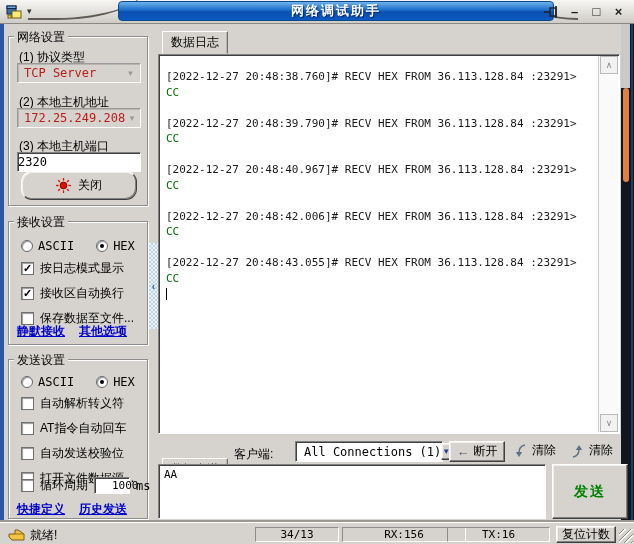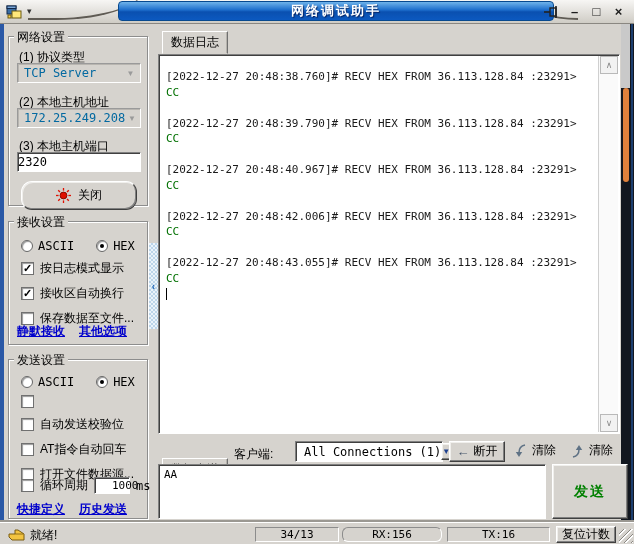--- a/index.html
+++ b/index.html
@@ -40,21 +40,21 @@
     box-shadow:inset 1px 1px 0 #404040; }
   .grp { position:absolute; left:8px; width:140px; border:1px solid #8d8d8d;
     box-shadow:inset 1px 1px 0 #fff, 1px 1px 0 #fff; }
   .grp-label { position:absolute; top:-8px; left:5px; background:#d6d3ce; padding:0 3px; font-size:12px; }
 
   
   .fldlabel { position:absolute; left:10px; font-size:12px; }
   .combo { position:absolute; left:8px; width:124px; height:20px; display:flex; align-items:center; }
   .combo.disabled { background:#d6d3ce; border-color:#9a9a9a #fff #fff #9a9a9a; box-shadow:inset 1px 1px 0 #b8b5b0; }
   .combo .val { flex:1; padding-left:6px; font-family:"DejaVu Sans Mono",monospace; font-size:12px; }
-  .combo.disabled .val { color:#0369a1; }
+  .combo.disabled .val { color:#b91c1c; }
   .combo .drop { width:17px; height:16px; margin-right:1px; display:flex; align-items:center; justify-content:center; font-size:8px; }
   .combo.disabled .drop { color:#9a9a9a; }
   .txt { position:absolute; left:8px; width:124px; height:20px; font-family:"DejaVu Sans Mono",monospace;
     font-size:12px; padding:2px 0; display:flex; align-items:center; }
   .radio-row { position:absolute; left:12px; display:flex; gap:22px; }
   .radio { display:flex; align-items:center; gap:5px; font-family:"DejaVu Sans Mono",monospace; font-size:12px; }
   .rdot { width:12px; height:12px; border-radius:50%; background:#fff; border:1px solid #666;
     box-shadow:inset 1px 1px 1px #9a9a9a; position:relative; }
   .radio.on .rdot::after { content:""; position:absolute; left:3px; top:3px; width:4px; height:4px; border-radius:50%; background:#000; }
   .chk { display:flex; align-items:center; gap:6px; margin-bottom:8px; font-size:12px; white-space:nowrap; }
@@ -107,21 +107,21 @@
     letter-spacing:2px; cursor:pointer; }
 
   
   #statusbar { position:absolute; left:0; top:522px; width:634px; height:22px; background:#d6d3ce;
     border-top:1px solid #fff; box-shadow:0 -2px 0 #9b9892;text-align:right; }
   #ready-icon { position:absolute; left:8px; top:5px; width:17px; height:13px; }
   #ready-text { position:absolute; left:30px; top:4px; font-size:12px; }
   .spanel { position:absolute; top:4px; height:15px; border:1px solid; border-color:#8c8c8c #ffffff #ffffff #8c8c8c;
     display:flex; align-items:center; justify-content:center;
     font-family:"DejaVu Sans Mono",monospace; font-size:11px; }
-  #sp-count { left:255px; width:84px; } #sp-rx { left:342px; width:100px;border-radius:6px; } #sp-tx { left:447px; width:103px; }
+  #sp-count { left:255px; width:84px; } #sp-rx { left:342px; width:124px; } #sp-tx { left:447px; width:103px; }
   #reset-btn { position:absolute; left:556px; top:3px; width:60px; height:17px; display:flex;
     align-items:center; justify-content:center; font-size:12px; cursor:pointer; }
   #grip { position:absolute; right:1px; bottom:1px; width:14px; height:14px;
     background:repeating-linear-gradient(135deg, transparent 0 3px, #8a8781 3px 4px, #fff 4px 5px); }
 </style>
 </head>
 <body>
 
 <div id="win">
 
@@ -160,21 +160,21 @@
       <span class="val">TCP Server</span>
       <span class="drop">▼</span>
     </div>
     <span class="fldlabel" style="top:57px;">(2) 本地主机地址</span>
     <div class="combo sunken disabled" style="top:71px;">
       <span class="val">172.25.249.208</span>
       <span class="drop">▼</span>
     </div>
     <span class="fldlabel" style="top:101px;">(3) 本地主机端口</span>
     <div class="txt sunken" style="top:115px;">2320</div>
-    <div class="raised" style="position:absolute; left:12px; top:144px; width:116px; height:29px; display:flex; align-items:center; justify-content:center; gap:7px; cursor:pointer;border-radius:11px;">
+    <div class="raised" style="position:absolute; left:12px; top:134px; width:116px; height:29px; display:flex; align-items:center; justify-content:center; gap:7px; cursor:pointer;border-radius:11px;">
       <svg width="15" height="15" viewBox="0 0 15 15">
         <g stroke="#e01000" stroke-width="1.3">
           <line x1="7.5" y1="0" x2="7.5" y2="2.6"></line>
             <line x1="7.5" y1="12.4" x2="7.5" y2="15"></line>
           <line x1="0" y1="7.5" x2="2.6" y2="7.5"></line>
             <line x1="12.4" y1="7.5" x2="15" y2="7.5"></line>
           <line x1="2.2" y1="2.2" x2="4" y2="4"></line>
             <line x1="11" y1="11" x2="12.8" y2="12.8"></line>
           <line x1="11" y1="4" x2="12.8" y2="2.2"></line>
             <line x1="2.2" y1="12.8" x2="4" y2="11"></line>
@@ -225,28 +225,29 @@
           <span>ASCII</span>
         </span>
       <span class="radio on">
           <span class="rdot"></span>
           <span>HEX</span>
         </span>
     </div>
     <div id="send-opts" style="position:absolute; left:12px; top:35px;">
         <div class="chk">
           <span class="cbox"></span>
+          <span>自动解析转义符</span>
+        </div>
+        <div class="chk">
+          <span class="cbox"></span>
+          <span>AT指令自动回车</span>
         </div>
         <div class="chk">
           <span class="cbox"></span>
           <span>自动发送校验位</span>
-        </div>
-        <div class="chk">
-          <span class="cbox"></span>
-          <span>AT指令自动回车</span>
         </div>
         <div class="chk">
           <span class="cbox"></span>
           <span>打开文件数据源...</span>
         </div>
       </div>
     <div class="chk" style="position:absolute; left:12px; top:117px;">
       <span class="cbox"></span>
       <span>循环周期</span>
       <span class="sunken" style="width:36px; height:17px; display:inline-flex; align-items:center; padding-left:17px; font-family:'DejaVu Sans Mono',monospace; font-size:11px;">1000</span>

